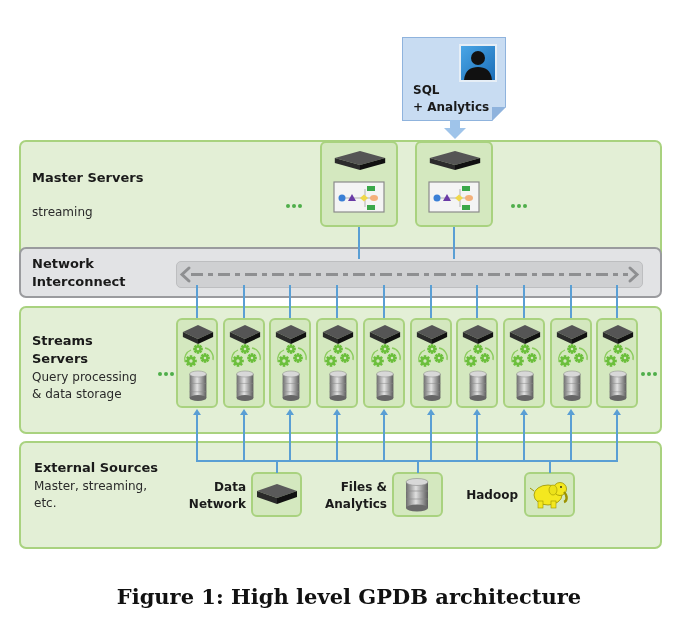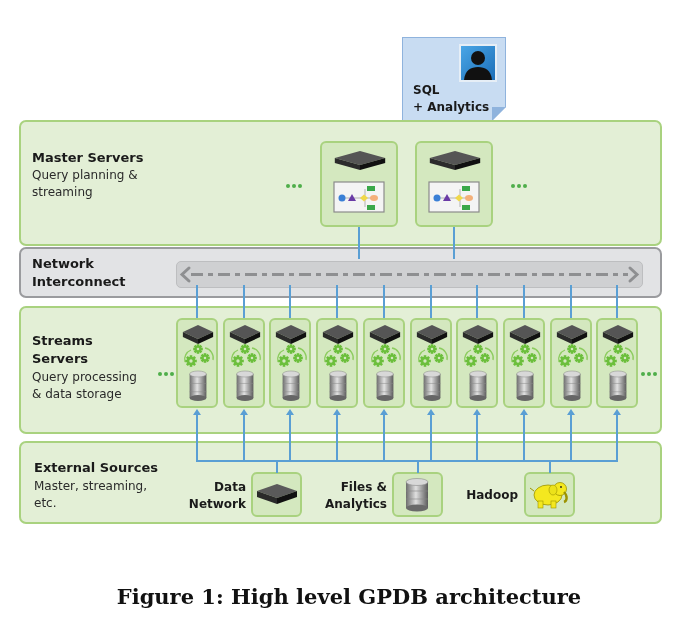--- a/index.html
+++ b/index.html
@@ -38,23 +38,22 @@
     <path d="M14 0 L14 14 L0 14 Z" fill="#ffffff"></path>
     <path d="M14 0 L0 14 L0 0 Z" fill="#8fb3dd"></path>
   </svg>
 </div>
 
 <svg class="abs" style="left:444px;top:120px" width="22" height="20">
   <rect x="6" y="0" width="10" height="9" fill="#9fc4ea"></rect>
   <path d="M0 8 L22 8 L11 19 Z" fill="#9fc4ea"></path>
 </svg>
 
-<div class="tier" style="top:120px;height:126px">
+<div class="tier" style="top:140px;height:126px">
   <div class="tier-title" style="left:11px;top:27px">Master Servers</div>
-  <div class="tier-sub" style="left:11px;top:45px">Query planning &amp;</div>
   <div class="tier-sub" style="left:11px;top:62px">streaming</div>
   <div class="abs" style="left:265px;top:51px"><span class="dot"></span><span class="dot"></span><span class="dot"></span></div>
   <div class="abs" style="left:490px;top:51px"><span class="dot"></span><span class="dot"></span><span class="dot"></span></div>
 </div>
 
 <div id="master-boxes">
     <div class="box" style="left: 320px; top: 141px; width: 78px; height: 86px;">
       <div class="abs" style="left:8px;top:6px"><svg width="60" height="22">
     <path d="M4.8 9 L30 2 L55.2 9 L30 16 Z" fill="#555"></path>
     <path d="M4.8 9 L30 16 L30 21 L4.8 14 Z" fill="#2b2b2b"></path>
@@ -659,21 +658,21 @@
           </defs>
     <rect x="3.5999999999999996" y="4" width="16.799999999999997" height="24" fill="url(#cyl9)"></rect>
     <ellipse cx="12" cy="28" rx="8.399999999999999" ry="3" fill="#666"></ellipse>
     <ellipse cx="12" cy="4" rx="8.399999999999999" ry="3" fill="#d8d8d8" stroke="#888" stroke-width="0.5"></ellipse>
     <line x1="3.5999999999999996" y1="13.44" x2="20.4" y2="13.44" stroke="#888" stroke-width="0.5"></line>
     <line x1="3.5999999999999996" y1="21.76" x2="20.4" y2="21.76" stroke="#888" stroke-width="0.5"></line>
   </svg></div>
     </div>
   </div>
 
-<div class="tier" style="top:441px;height:83px">
+<div class="tier" style="top:441px;height:108px">
   <div class="tier-title" style="left:13px;top:16px">External Sources</div>
   <div class="tier-sub" style="left:13px;top:35px">Master, streaming,</div>
   <div class="tier-sub" style="left:13px;top:52px">etc.</div>
 </div>
 
 <div class="label-r" style="left:180px;top:479px;width:66px">
   <div>Data</div>
   <div>Network</div>
 </div>
 <div class="box" style="left:251px;top:472px;width:51px;height:45px">

